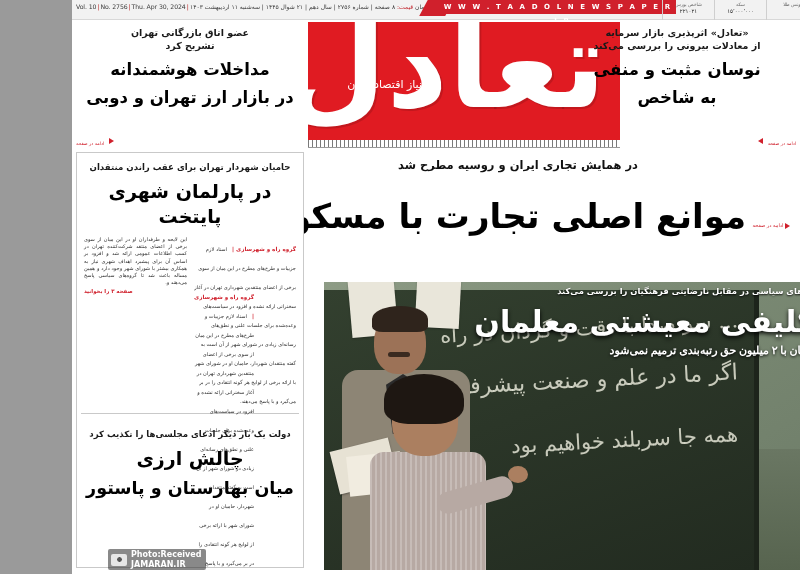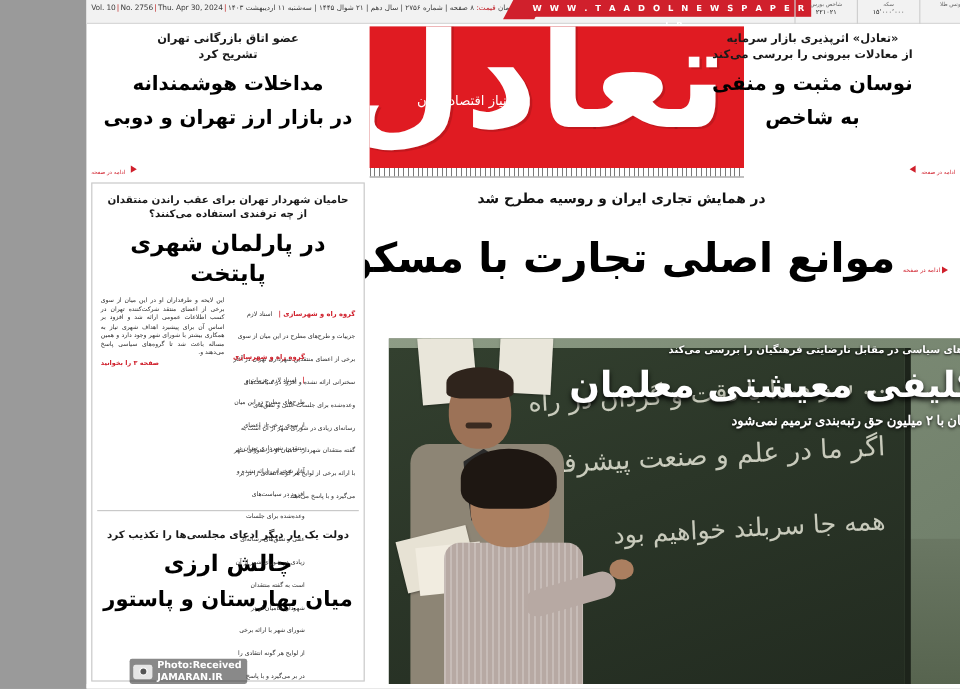--- a/index.html
+++ b/index.html
@@ -557,21 +557,20 @@
     <div class="main-more">
       <span class="arrow-red flip"></span>
       <span>ادامه در صفحه</span>
     </div>
   </div>
 
   <div class="left-col">
 
     <div class="story">
       <div class="story-kicker">حامیان شهردار تهران برای عقب راندن منتقدان</div>
-      <div class="story-kicker">از چه ترفندی استفاده می‌کنند؟</div>
       <div class="story-head">در پارلمان شهری پایتخت</div>
 
       <div class="body-cols">
         <div class="body-col">
           <span class="lead-label">گروه راه و شهرسازی |</span>
           <span class="fake-text">اسناد لازم جزییات و طرح‌های مطرح در این میان از سوی برخی از اعضای منتقدین شهرداری تهران در آغاز سخنرانی ارائه نشده و افزود در سیاست‌های وعده‌شده برای جلسات علنی و نطق‌های رسانه‌ای زیادی در شورای شهر از آن است به گفته منتقدان شهردار، حامیان او در شورای شهر با ارائه برخی از لوایح هر گونه انتقادی را در بر می‌گیرد و با پاسخ می‌دهند.</span>
         </div>
         <div class="body-col">
           <div class="fake-text">این لایحه و طرفداران او در این میان از سوی برخی از اعضای منتقد شرکت‌کننده تهران در کسب اطلاعات عمومی ارائه شد و افزود بر اساس آن برای پیشبرد اهداف شهری نیاز به همکاری بیشتر با شورای شهر وجود دارد و همین مساله باعث شد تا گروه‌های سیاسی پاسخ می‌دهند و.</div>
           <div class="readmore">صفحه ۳ را بخوانید</div>

